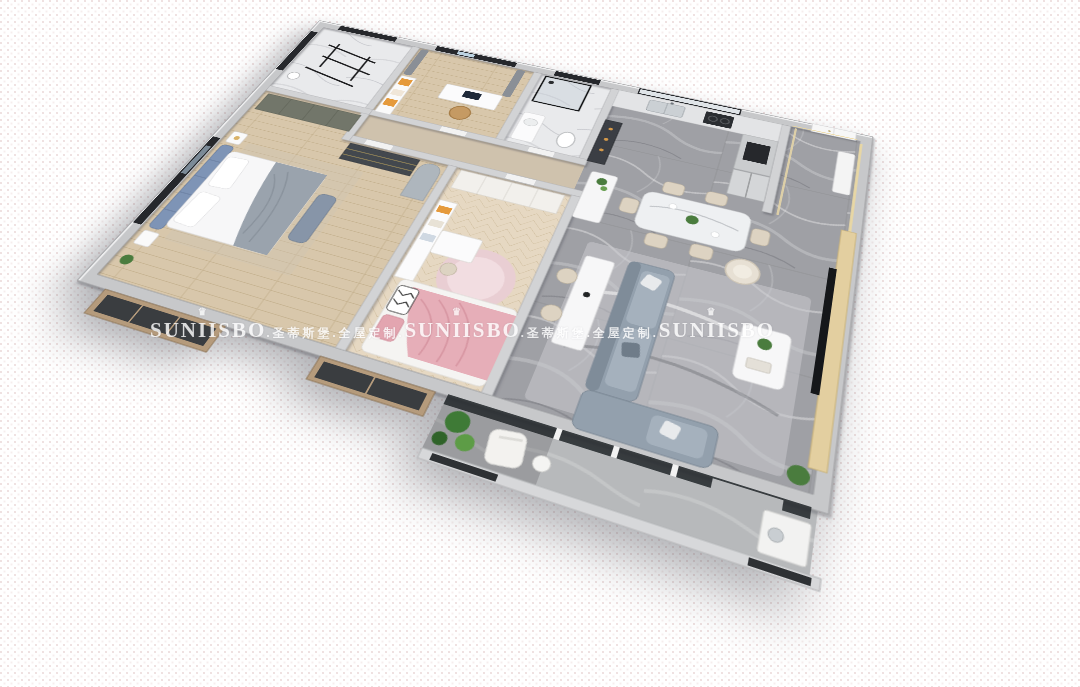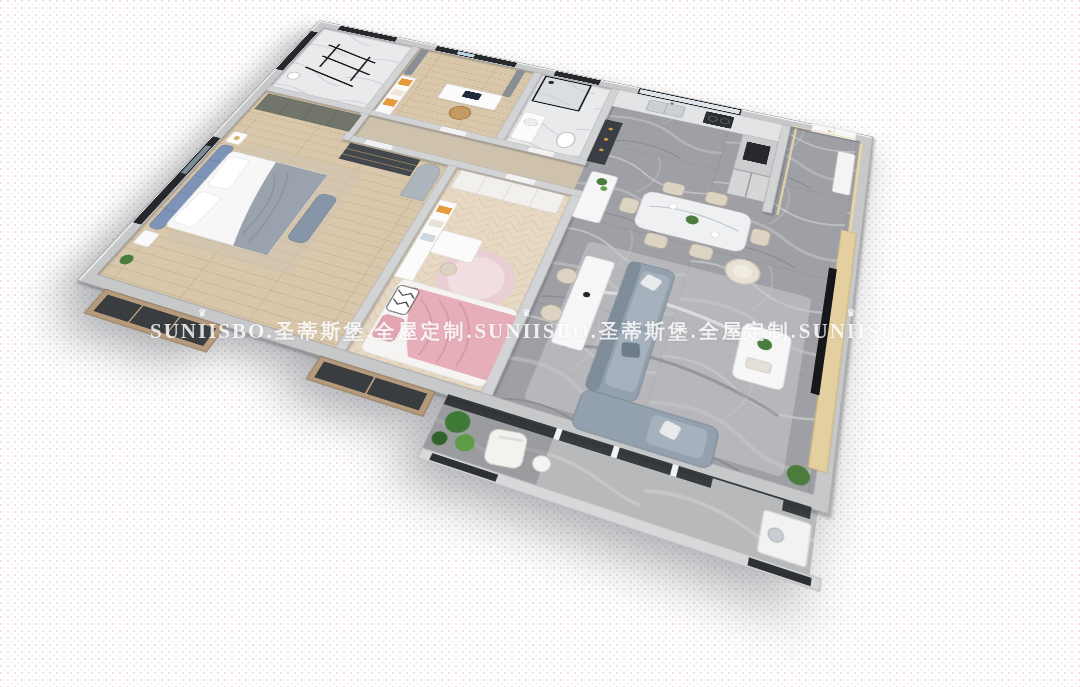--- a/index.html
+++ b/index.html
@@ -13,21 +13,21 @@
   .plan3d{position:absolute;left:55px;top:-120px;width:900px;height:690px;
     transform-origin:50% 50%;
     transform:perspective(900px) rotateX(45deg) rotateZ(20deg) scale(0.8);
     filter:drop-shadow(-12px 26px 26px rgba(82,84,94,.45));}
   .plan3d svg{display:block;}
   .watermark{position:absolute;left:150px;top:318px;white-space:nowrap;z-index:5;
     color:var(--watermark,#fff);opacity:.82;pointer-events:none;
     font-family:"Liberation Serif","DejaVu Serif",serif;font-weight:bold;
     font-size:21px;letter-spacing:2px;text-shadow:0 0 2px rgba(120,120,130,.25);}
   .watermark .seg{display:inline-block;position:relative;}
-  .watermark .seg.cjk{font-size:20px;letter-spacing:3px;}
+  .watermark .seg.cjk{font-size:12px;letter-spacing:3px;}
   .watermark .crown{position:absolute;top:-12px;left:41%;font-size:10px;font-style:normal;
     letter-spacing:0;opacity:.9;}
 </style>
 </head>
 <body>
 
 <div class="stage">
 
   <div class="plan3d">
     <svg width="900" height="690" viewBox="0 0 900 690" xmlns="http://www.w3.org/2000/svg">

